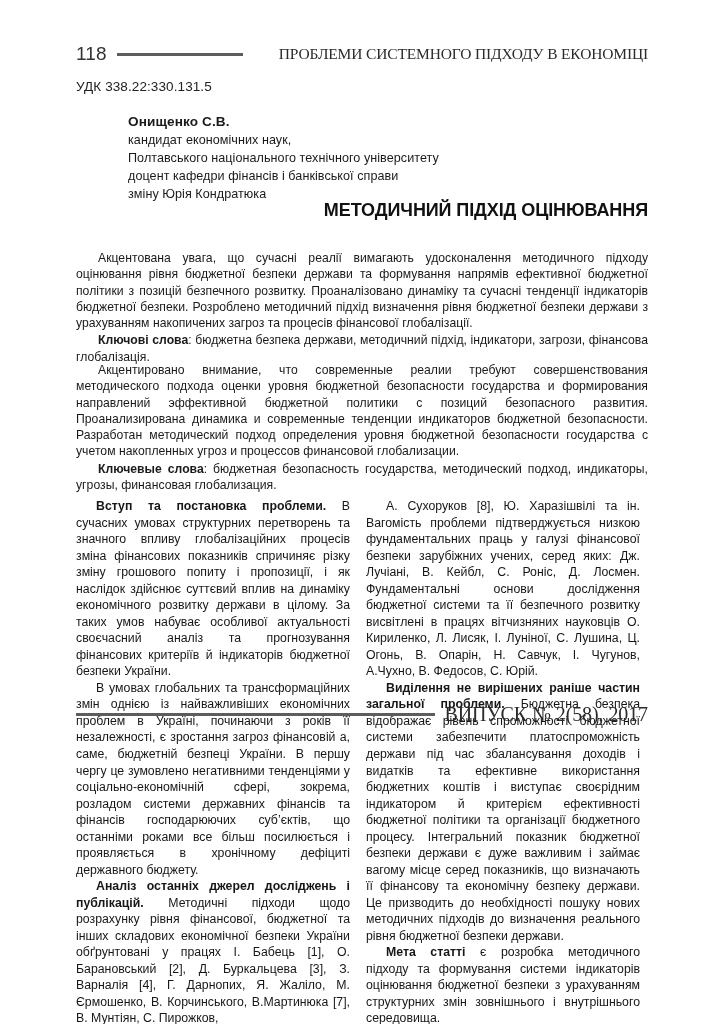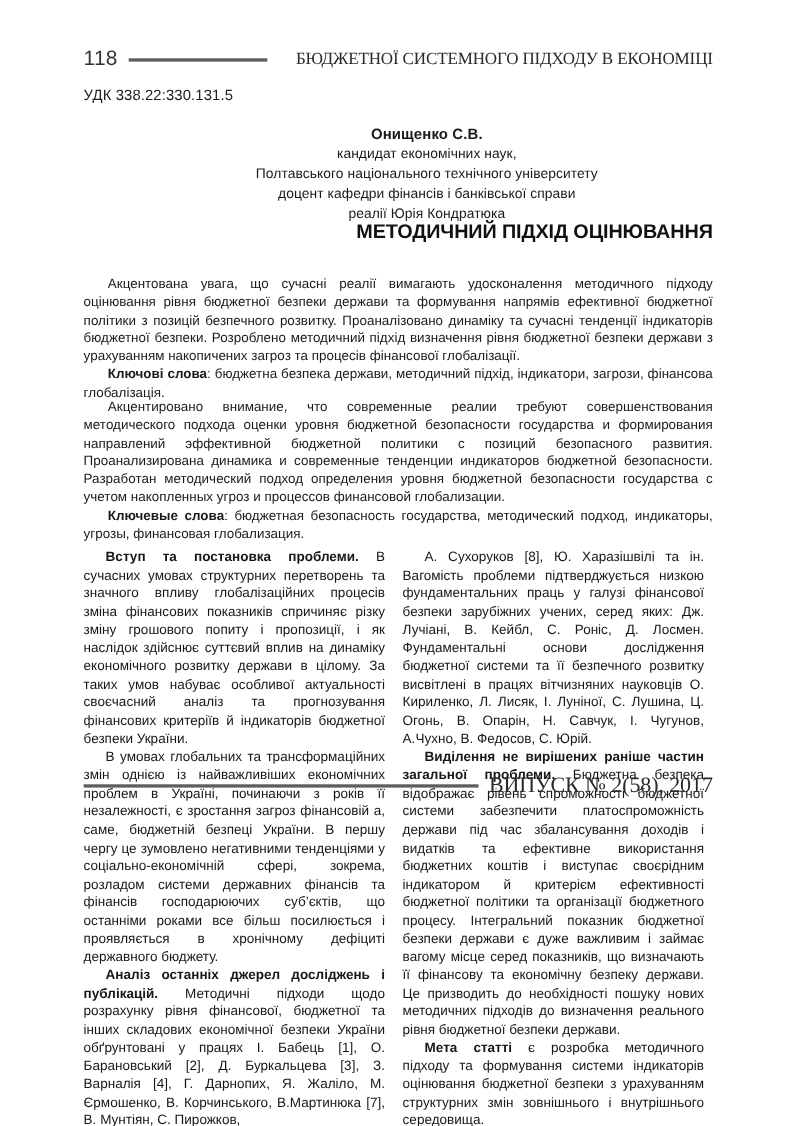--- a/index.html
+++ b/index.html
@@ -69,21 +69,21 @@
     letter-spacing: 0.1px;
     color: #222;
   }
 
   
   .authorblock {
     position: absolute;
     right: 76px;
     top: 112px;
     width: 520px;
-    text-align: center;
+    text-align: left;
     font-size: 12.6px;
     line-height: 1.42;
     color: #1a1a1a;
   }
   .author-name {
     font-weight: bold;
     font-size: 13.6px;
     letter-spacing: 0.1px;
     padding-bottom: 1px;
   }
@@ -170,31 +170,31 @@
   }
 </style>
 </head>
 <body>
 
 <div class="page">
 
   <div class="runhead">
     <div class="runhead-page">118</div>
     <div class="runhead-rule"></div>
-    <div class="runhead-title">БЮДЖЕТНОЇ СИСТЕМНОГО ПІДХОДУ В ЕКОНОМІЦІ</div>
+    <div class="runhead-title">ПРОБЛЕМИ СИСТЕМНОГО ПІДХОДУ В ЕКОНОМІЦІ</div>
   </div>
 
   <div class="udc">УДК 338.22:330.131.5</div>
 
   <div class="authorblock">
     <div class="author-name">Онищенко С.В.</div>
     <div class="author-line">кандидат економічних наук,</div>
     <div class="author-line">Полтавського національного технічного університету</div>
     <div class="author-line">доцент кафедри фінансів і банківської справи</div>
-    <div class="author-line">реалії Юрія Кондратюка</div>
+    <div class="author-line">зміну Юрія Кондратюка</div>
   </div>
 
   <div class="art-title">
     <div>МЕТОДИЧНИЙ ПІДХІД ОЦІНЮВАННЯ</div>
   </div>
 
   <div class="abstract" id="abstract-uk">
     <p class="ind">Акцентована увага, що сучасні реалії вимагають удосконалення методичного підходу оцінювання рівня бюджетної безпеки держави та формування напрямів ефективної бюджетної політики з позицій безпечного розвитку. Проаналізовано динаміку та сучасні тенденції індикаторів бюджетної безпеки. Розроблено методичний підхід визначення рівня бюджетної безпеки держави з урахуванням накопичених загроз та процесів фінансової глобалізації.</p>
     <p class="kw"><span class="kw-label">Ключові слова</span><span>: бюджетна безпека держави, методичний підхід, індикатори, загрози, фінансова глобалізація.</span></p>
   </div>

